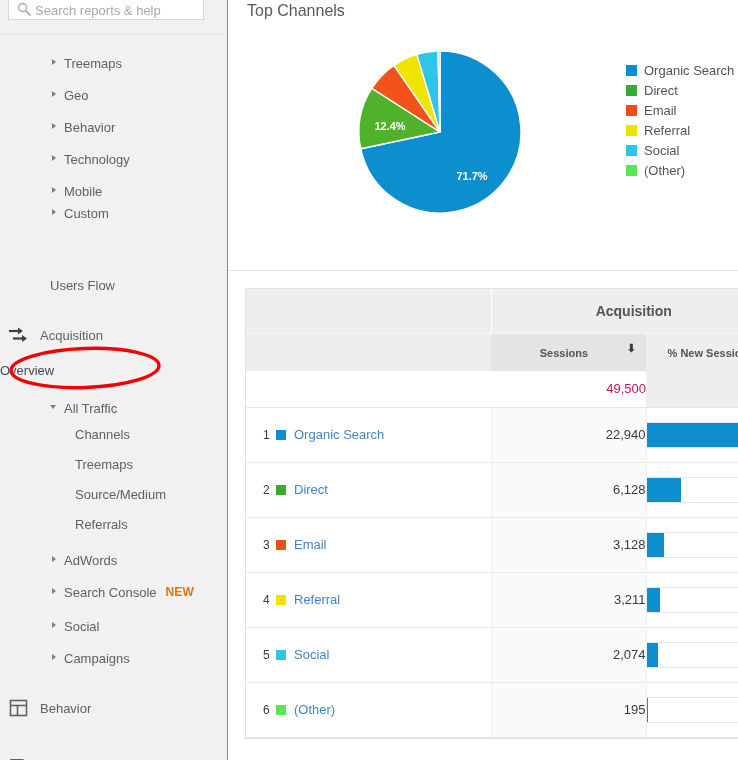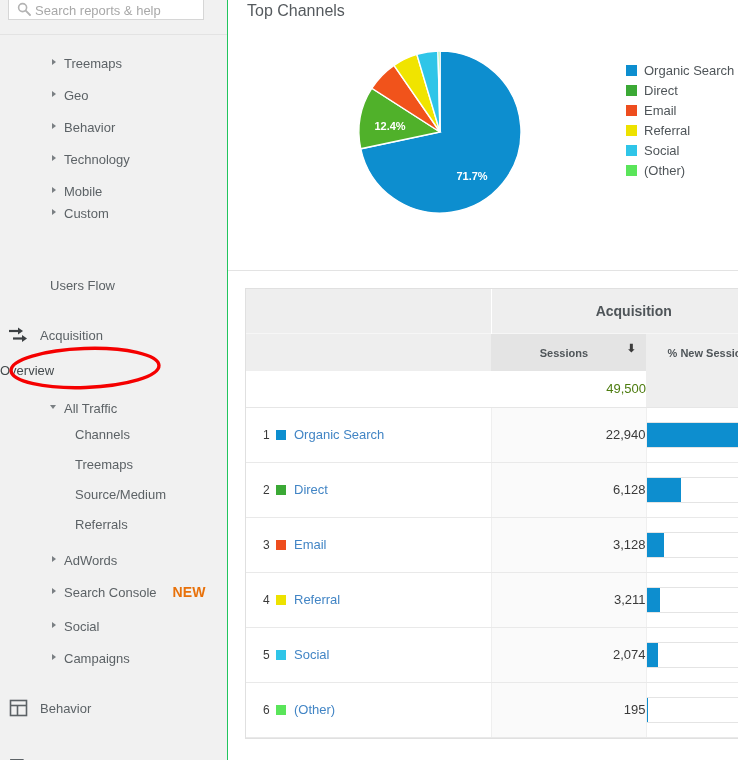--- a/index.html
+++ b/index.html
@@ -10,21 +10,21 @@
     font-family: "Liberation Sans", sans-serif;
     -webkit-font-smoothing: antialiased;
   }
   #root { position: relative; width: 738px; height: 760px; overflow: hidden; }
 
   
   #sidebar {
     position: absolute; left: 0; top: 0;
     width: 227px; height: 760px;
     background: #f1f1f1;
-    border-right: 1px solid #22c55e;
+    border-right: 6px solid #22c55e;
     overflow: hidden;
   }
   #search-wrap {
     position: absolute; left: 8px; top: -18px;
     width: 196px; height: 38px;
     background: #ffffff;
     border: 1px solid #d6d6d6;
     box-sizing: border-box;
   }
   #search-icon-box {
@@ -96,42 +96,41 @@
   .section-icon {
     position: absolute; left: 8px; top: 50%;
     transform: translateY(-50%);
     width: 22px; height: 18px;
   }
   .ov-label {
     font-size: 13px; color: #444a4d;
     font-weight: 400;
   }
   .new-badge {
-    font-size: 14px; color: #e8710a;
+    font-size: 12px; color: #e8710a;
     font-weight: bold;
     vertical-align: super;
-    margin-left: 16px;
+    margin-left: 9px;
     letter-spacing: 0.2px;
   }
 
   
   #annot-ellipse {
     position: absolute;
     left: 7px; top: 345px;
     width: 156px; height: 46px;
     pointer-events: none;
   }
 
   
   #content {
     position: absolute; left: 228px; top: 0;
     width: 510px; height: 760px;
     background: #ffffff;
     overflow: hidden;
-    border-radius: 10px;
   }
 
   
   #pie-card {
     position: absolute; left: 0px; top: -14px;
     width: 510px; height: 285px;
     background: #ffffff;
     border-bottom: 1px solid #e3e3e3;
     box-sizing: border-box;
   }
@@ -199,21 +198,21 @@
   .sort-arrow {
     float: right; margin-right: 10px;
     font-size: 11px; color: #3c3c3c;
     line-height: 11px;
   }
 
   .total-row td { height: 36px; background: #ffffff; border-bottom: 1px solid #e6e6e6; }
   .total-row td.sess-cell {
     background: #ffffff;
     text-align: right; padding-right: 12px;
-    font-size: 13px; color: #4d7c0f;
+    font-size: 13px; color: #be185d;
   }
   .total-row td.new-cell { background: #eeeeee; }
 
   .data-row td {
     height: 55px;
     border-bottom: 1px solid #e9e9e9;
     background: #ffffff;
   }
   .data-row td.sess-cell {
     background: #fafafa;

